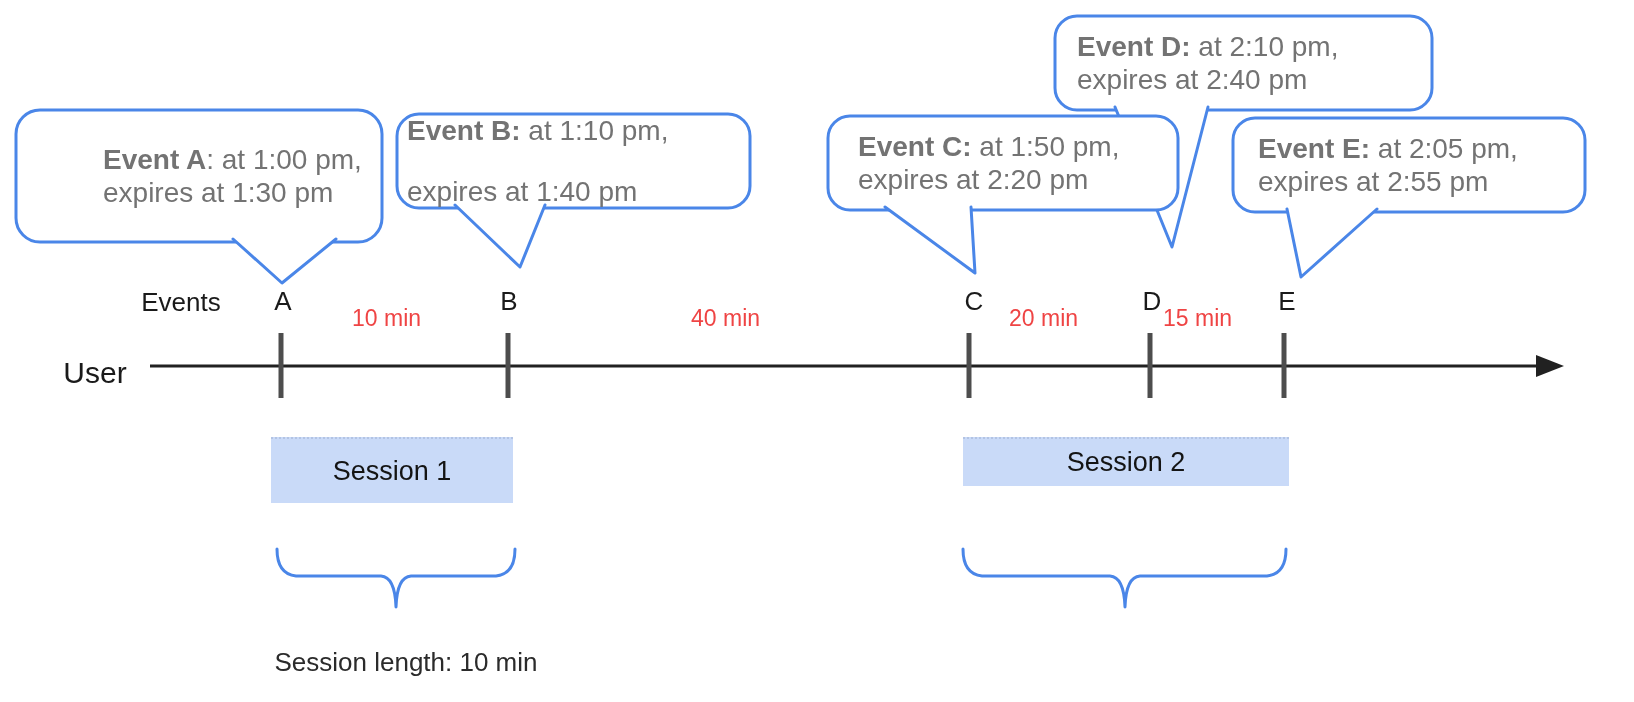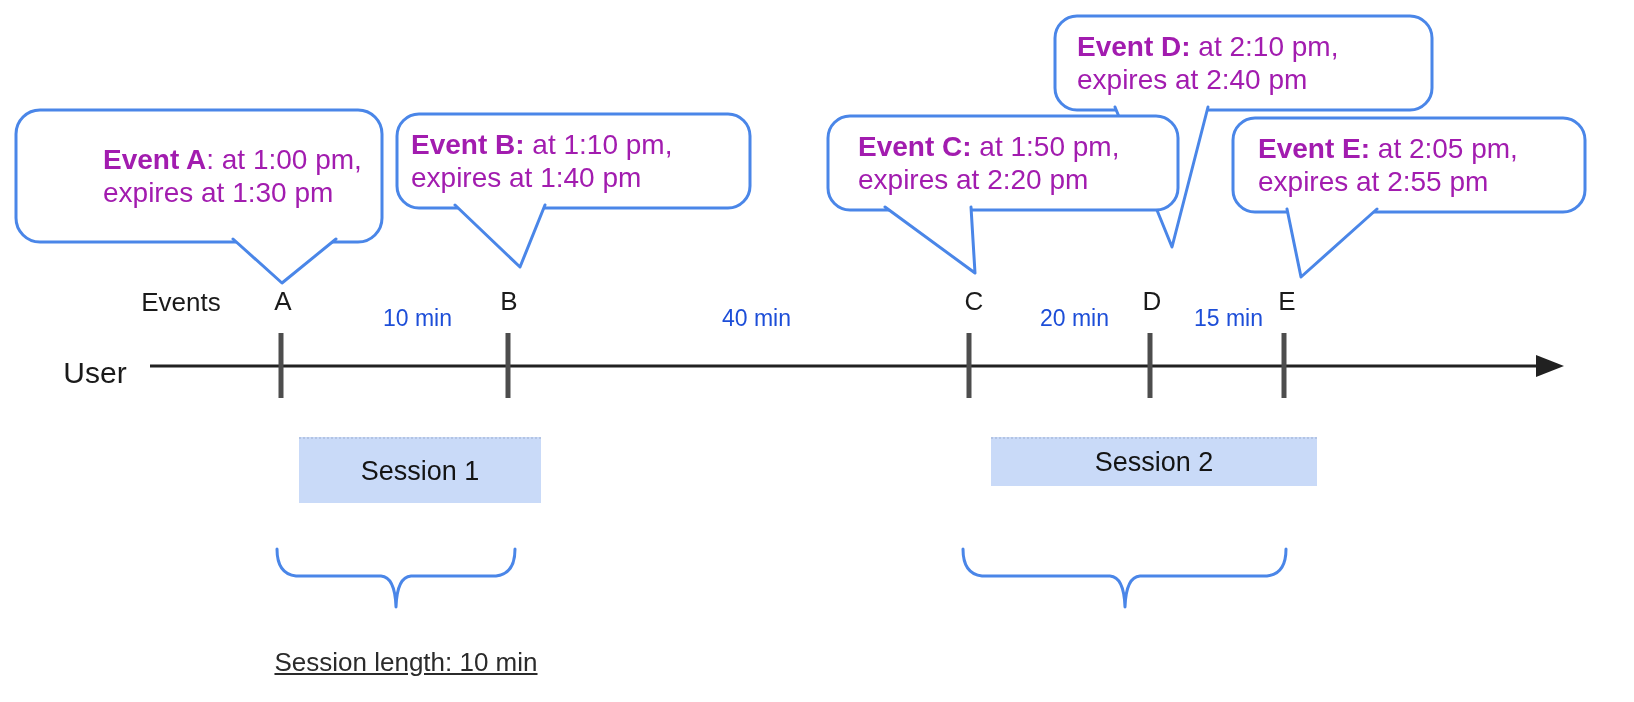--- a/index.html
+++ b/index.html
@@ -9,31 +9,31 @@
   }
   #vec{position:absolute;left:0;top:0;}
   .bubble-rect{fill:#ffffff;stroke-width:3px;}
   .tail{fill:#ffffff;stroke-width:3px;stroke-linejoin:round;stroke-linecap:round;}
   .brace{fill:none;stroke-width:3px;stroke-linecap:round;stroke-linejoin:round;}
   .tick{stroke-width:5px;}
   .tl-line{stroke-width:3px;}
   .txt{position:absolute;white-space:nowrap;}
   .bubble-text{
     position:absolute;box-sizing:border-box;display:flex;flex-direction:column;
-    justify-content:center;font-size:28px;line-height:33px;color:#a21caf;
+    justify-content:center;font-size:28px;line-height:33px;color:#737373;
   }
   .bb{font-weight:700;}
   .tick-label{font-size:26px;width:40px;text-align:center;color:#1a1a1a;}
-  .interval-label{font-size:23px;width:100px;text-align:right;color:#1d4ed8;}
+  .interval-label{font-size:23px;width:100px;text-align:left;color:#ef4444;}
   .axis-label{color:#1a1a1a;text-align:center;}
   .session-box{
     position:absolute;background:#c9daf8;border-top:2px dotted #b3c4e4;box-sizing:border-box;
-    display:flex;align-items:center;justify-content:center;font-size:27px;color:#141414;margin-left:28px;
+    display:flex;align-items:center;justify-content:center;font-size:27px;color:#141414;
   }
-  .session-length{font-size:26px;width:300px;text-align:center;color:#2b2b2b;text-decoration:underline;}
+  .session-length{font-size:26px;width:300px;text-align:center;color:#2b2b2b;}
 </style>
 </head>
 <body>
 
 <div id="stage">
 
   <svg id="vec" width="1634" height="702" viewBox="0 0 1634 702">
 
     <line class="tl-line" x1="150" y1="366" x2="1540" y2="366" stroke="#212121"></line>
     <polygon points="1536,355 1564,366 1536,377" fill="#212121"></polygon>
@@ -61,21 +61,21 @@
 
     <path class="brace" d="M277,549 Q277,574 296,576 L381,576 Q395,577 396,607 Q397,577 411,576 L496,576 Q515,574 515,549" stroke="#4a86e8"></path>
     <path class="brace" d="M963,549 Q963,574 982,576 L1110,576 Q1124,577 1125,607 Q1126,577 1140,576 L1267,576 Q1286,574 1286,549" stroke="#4a86e8"></path>
   </svg>
 
   <div class="bubble-text" style="left:16px;top:110px;width:366px;height:132px;padding-left:44px;margin-left:43px;">
     <div><span class="bb">Event A</span><span>: at 1:00 pm,</span></div>
     <div>expires at 1:30 pm</div>
   </div>
 
-  <div class="bubble-text" style="left:397px;top:114px;width:353px;height:94px;padding-left:14px;">
+  <div class="bubble-text" style="left:380px;top:114px;width:353px;height:94px;padding-left:27px;justify-content:space-between;">
     <div><span class="bb">Event B:</span><span> at 1:10 pm,</span></div>
     <div>expires at 1:40 pm</div>
   </div>
 
   <div class="bubble-text" style="left:828px;top:116px;width:350px;height:94px;padding-left:30px;">
     <div><span class="bb">Event C:</span><span> at 1:50 pm,</span></div>
     <div>expires at 2:20 pm</div>
   </div>
 
   <div class="bubble-text" style="left:1055px;top:16px;width:377px;height:94px;padding-left:22px;">

